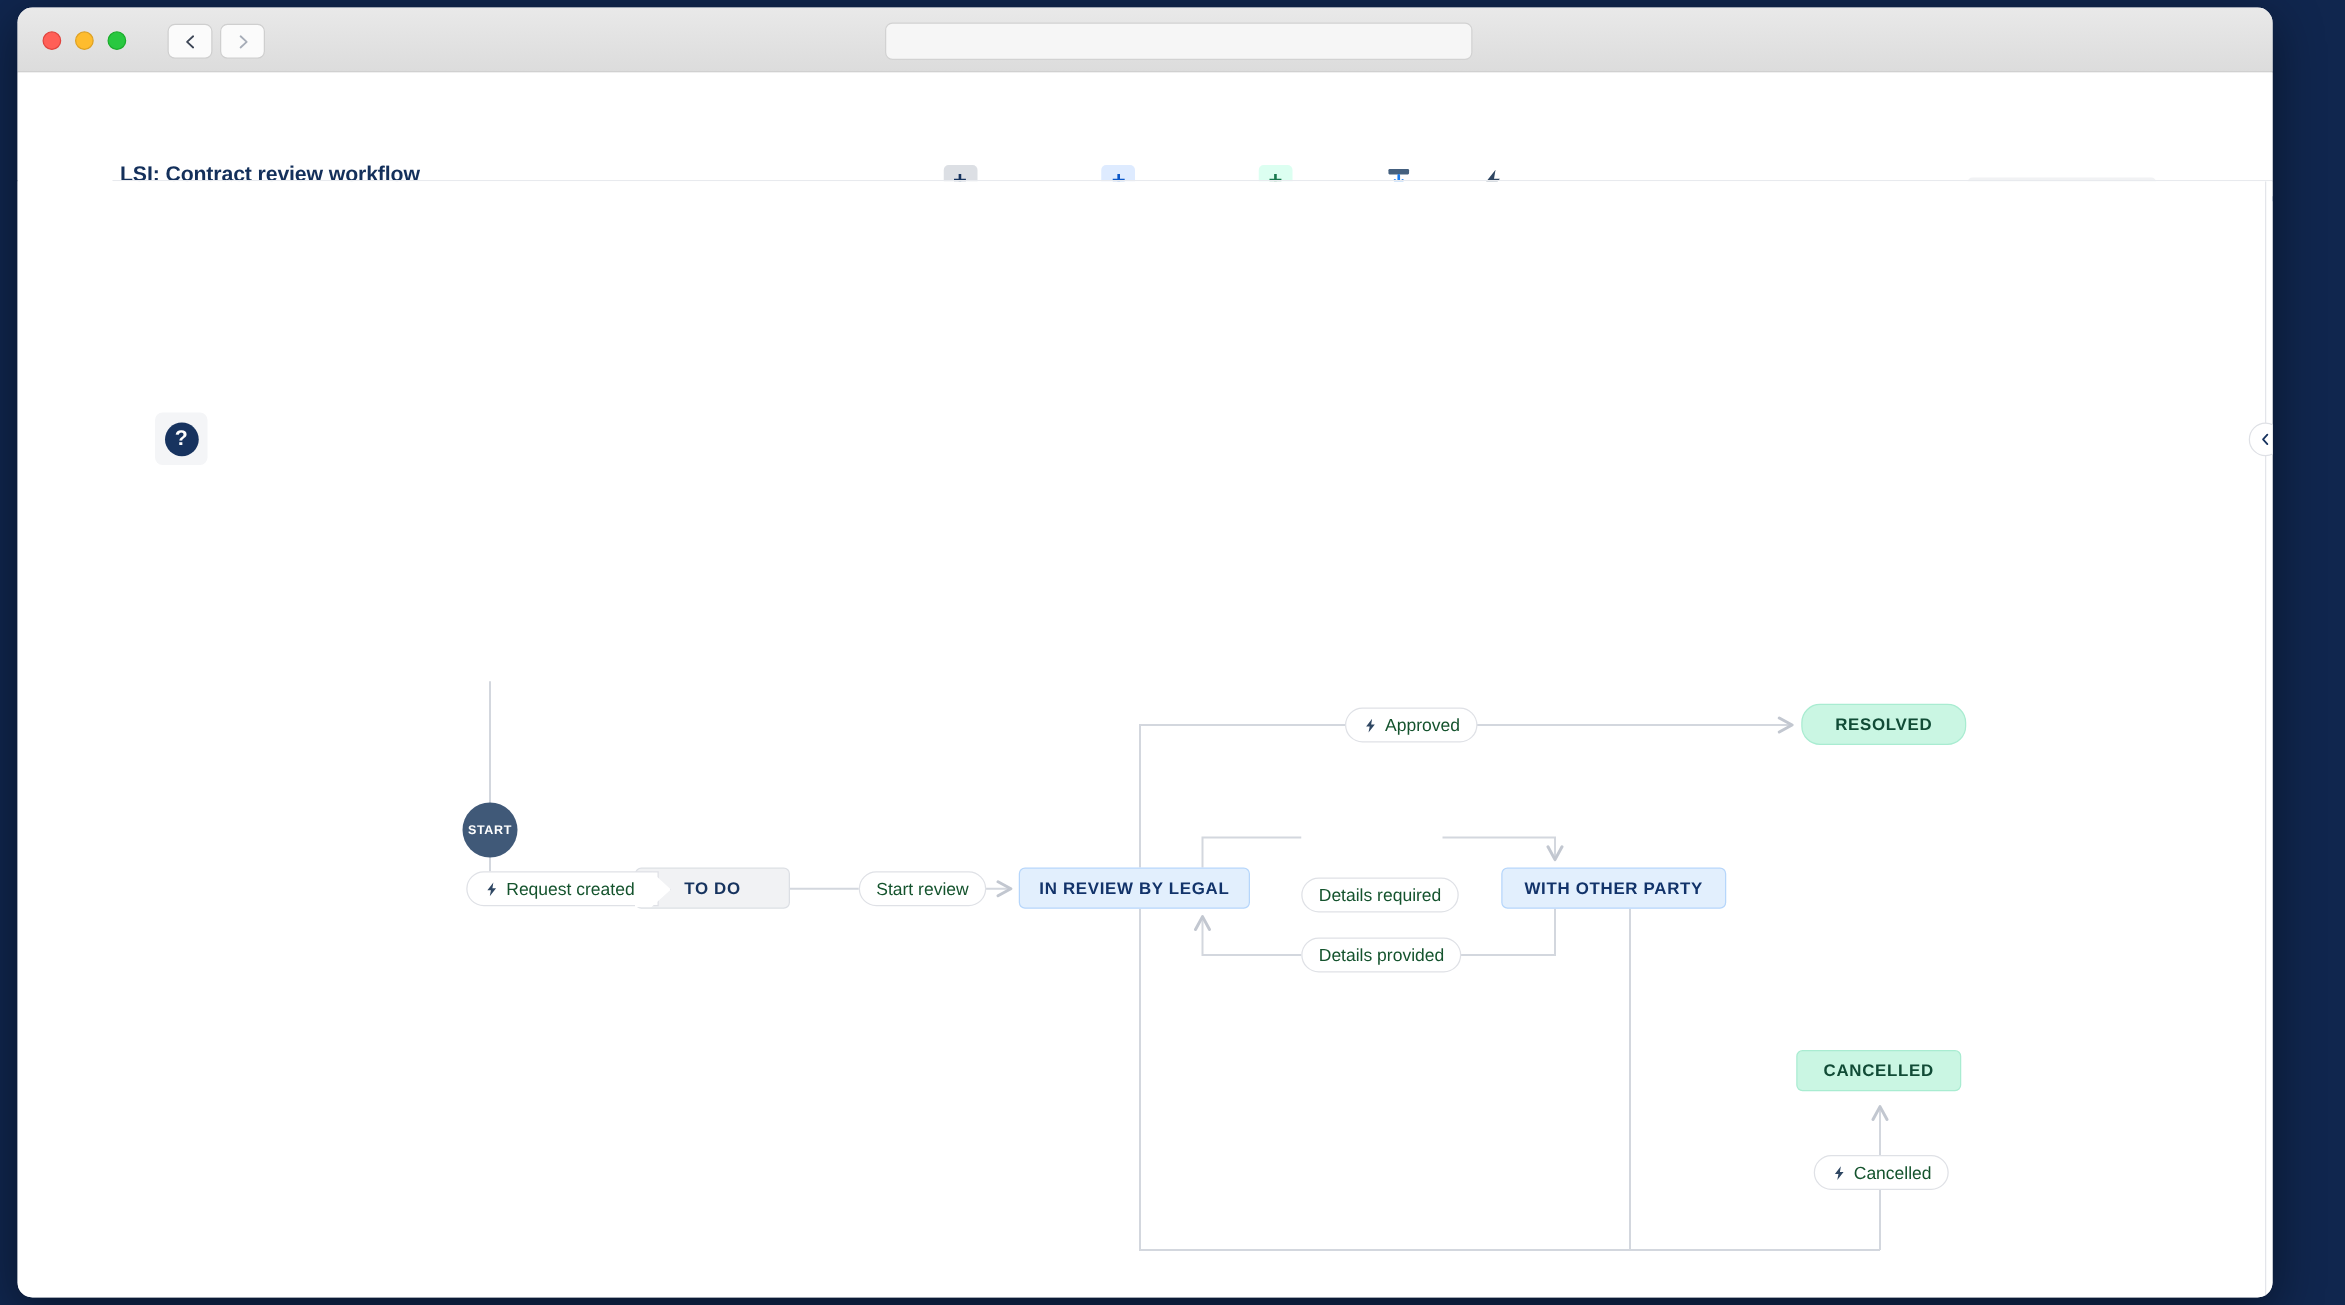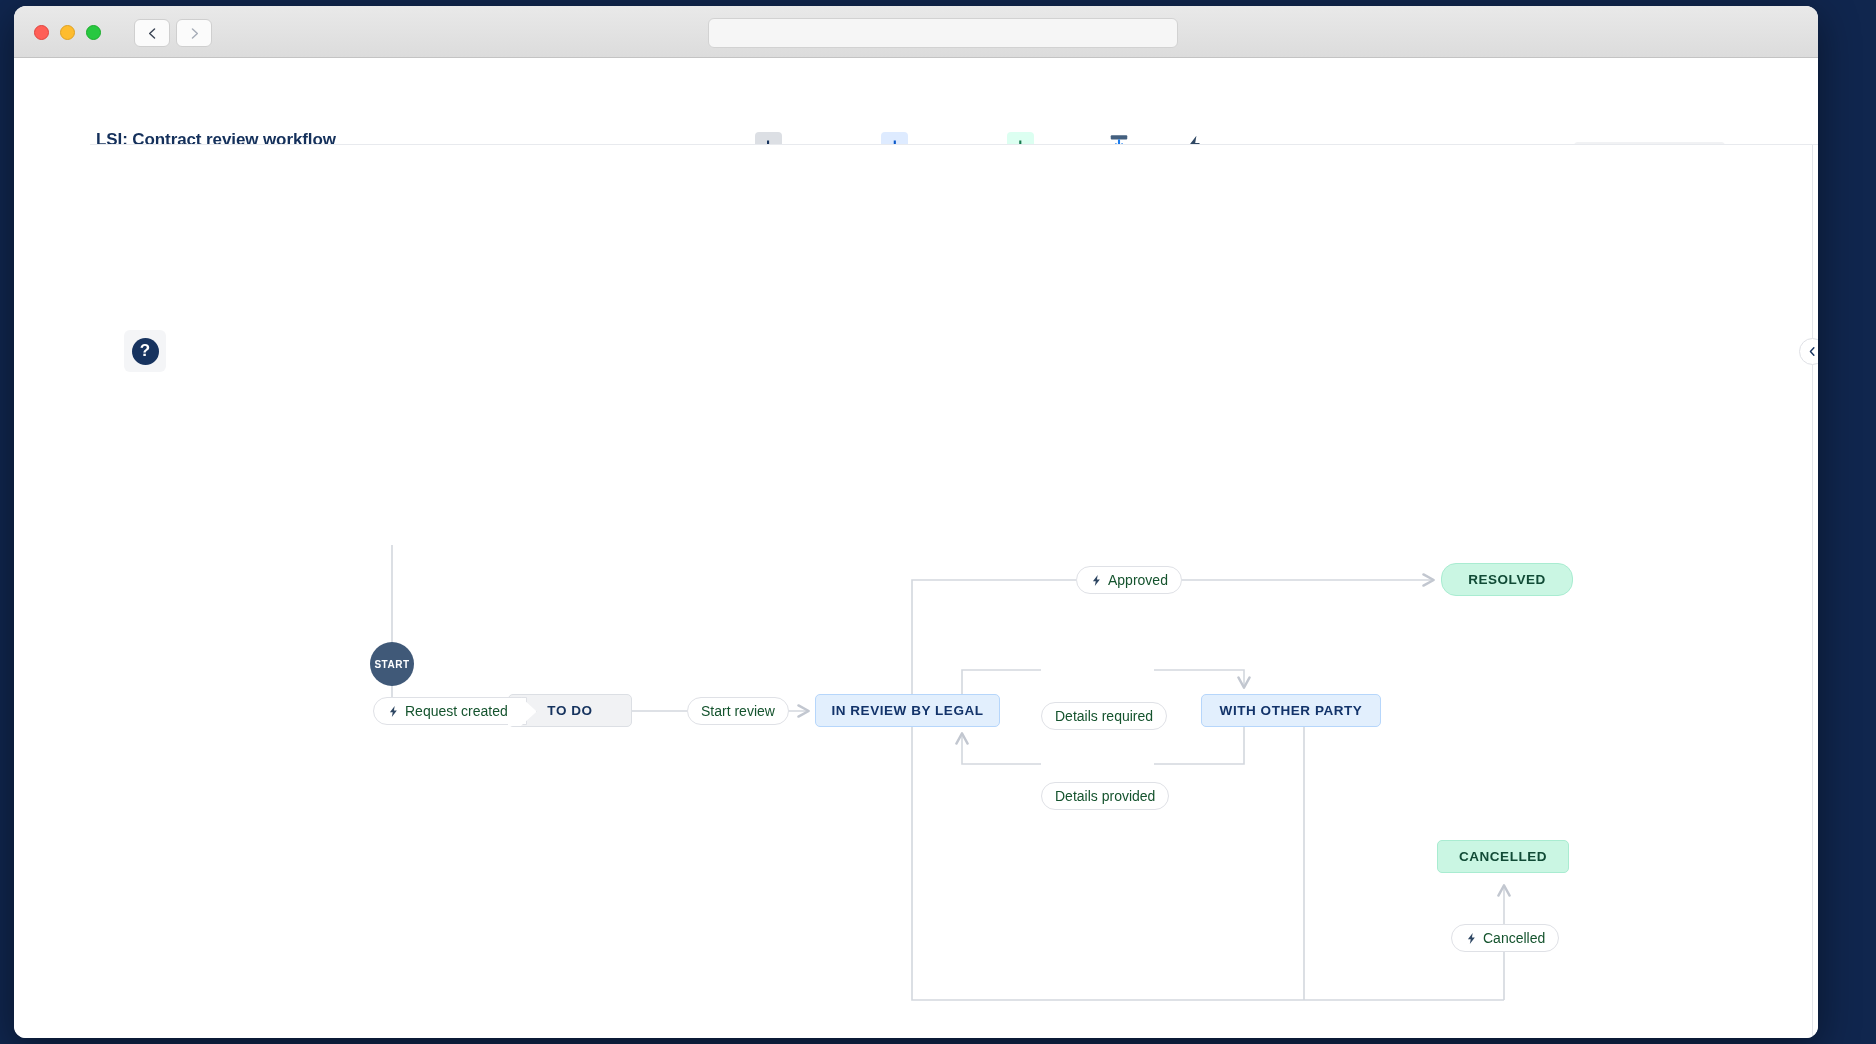--- a/index.html
+++ b/index.html
@@ -389,21 +389,21 @@
         <svg class="bolt" width="13" height="13" viewBox="0 0 24 24">
           <path d="M14.2 2 L5.4 13.3 H10.6 L8.9 22 L18.2 10.2 H12.8 Z" fill="#2f4763"></path>
         </svg>
         <span>Approved</span>
       </div>
 
       <div class="trans-pill" style="left:1027px; top:533px;margin-top:24px;">
         <span>Details required</span>
       </div>
 
-      <div class="trans-pill" style="left:1027px; top:605px;margin-top:32px;">
+      <div class="trans-pill" style="left:1027px; top:605px;">
         <span>Details provided</span>
       </div>
 
       <div class="trans-pill" style="left:1437px; top:779px;">
         <svg class="bolt" width="13" height="13" viewBox="0 0 24 24">
           <path d="M14.2 2 L5.4 13.3 H10.6 L8.9 22 L18.2 10.2 H12.8 Z" fill="#2f4763"></path>
         </svg>
         <span>Cancelled</span>
       </div>
     </div>

